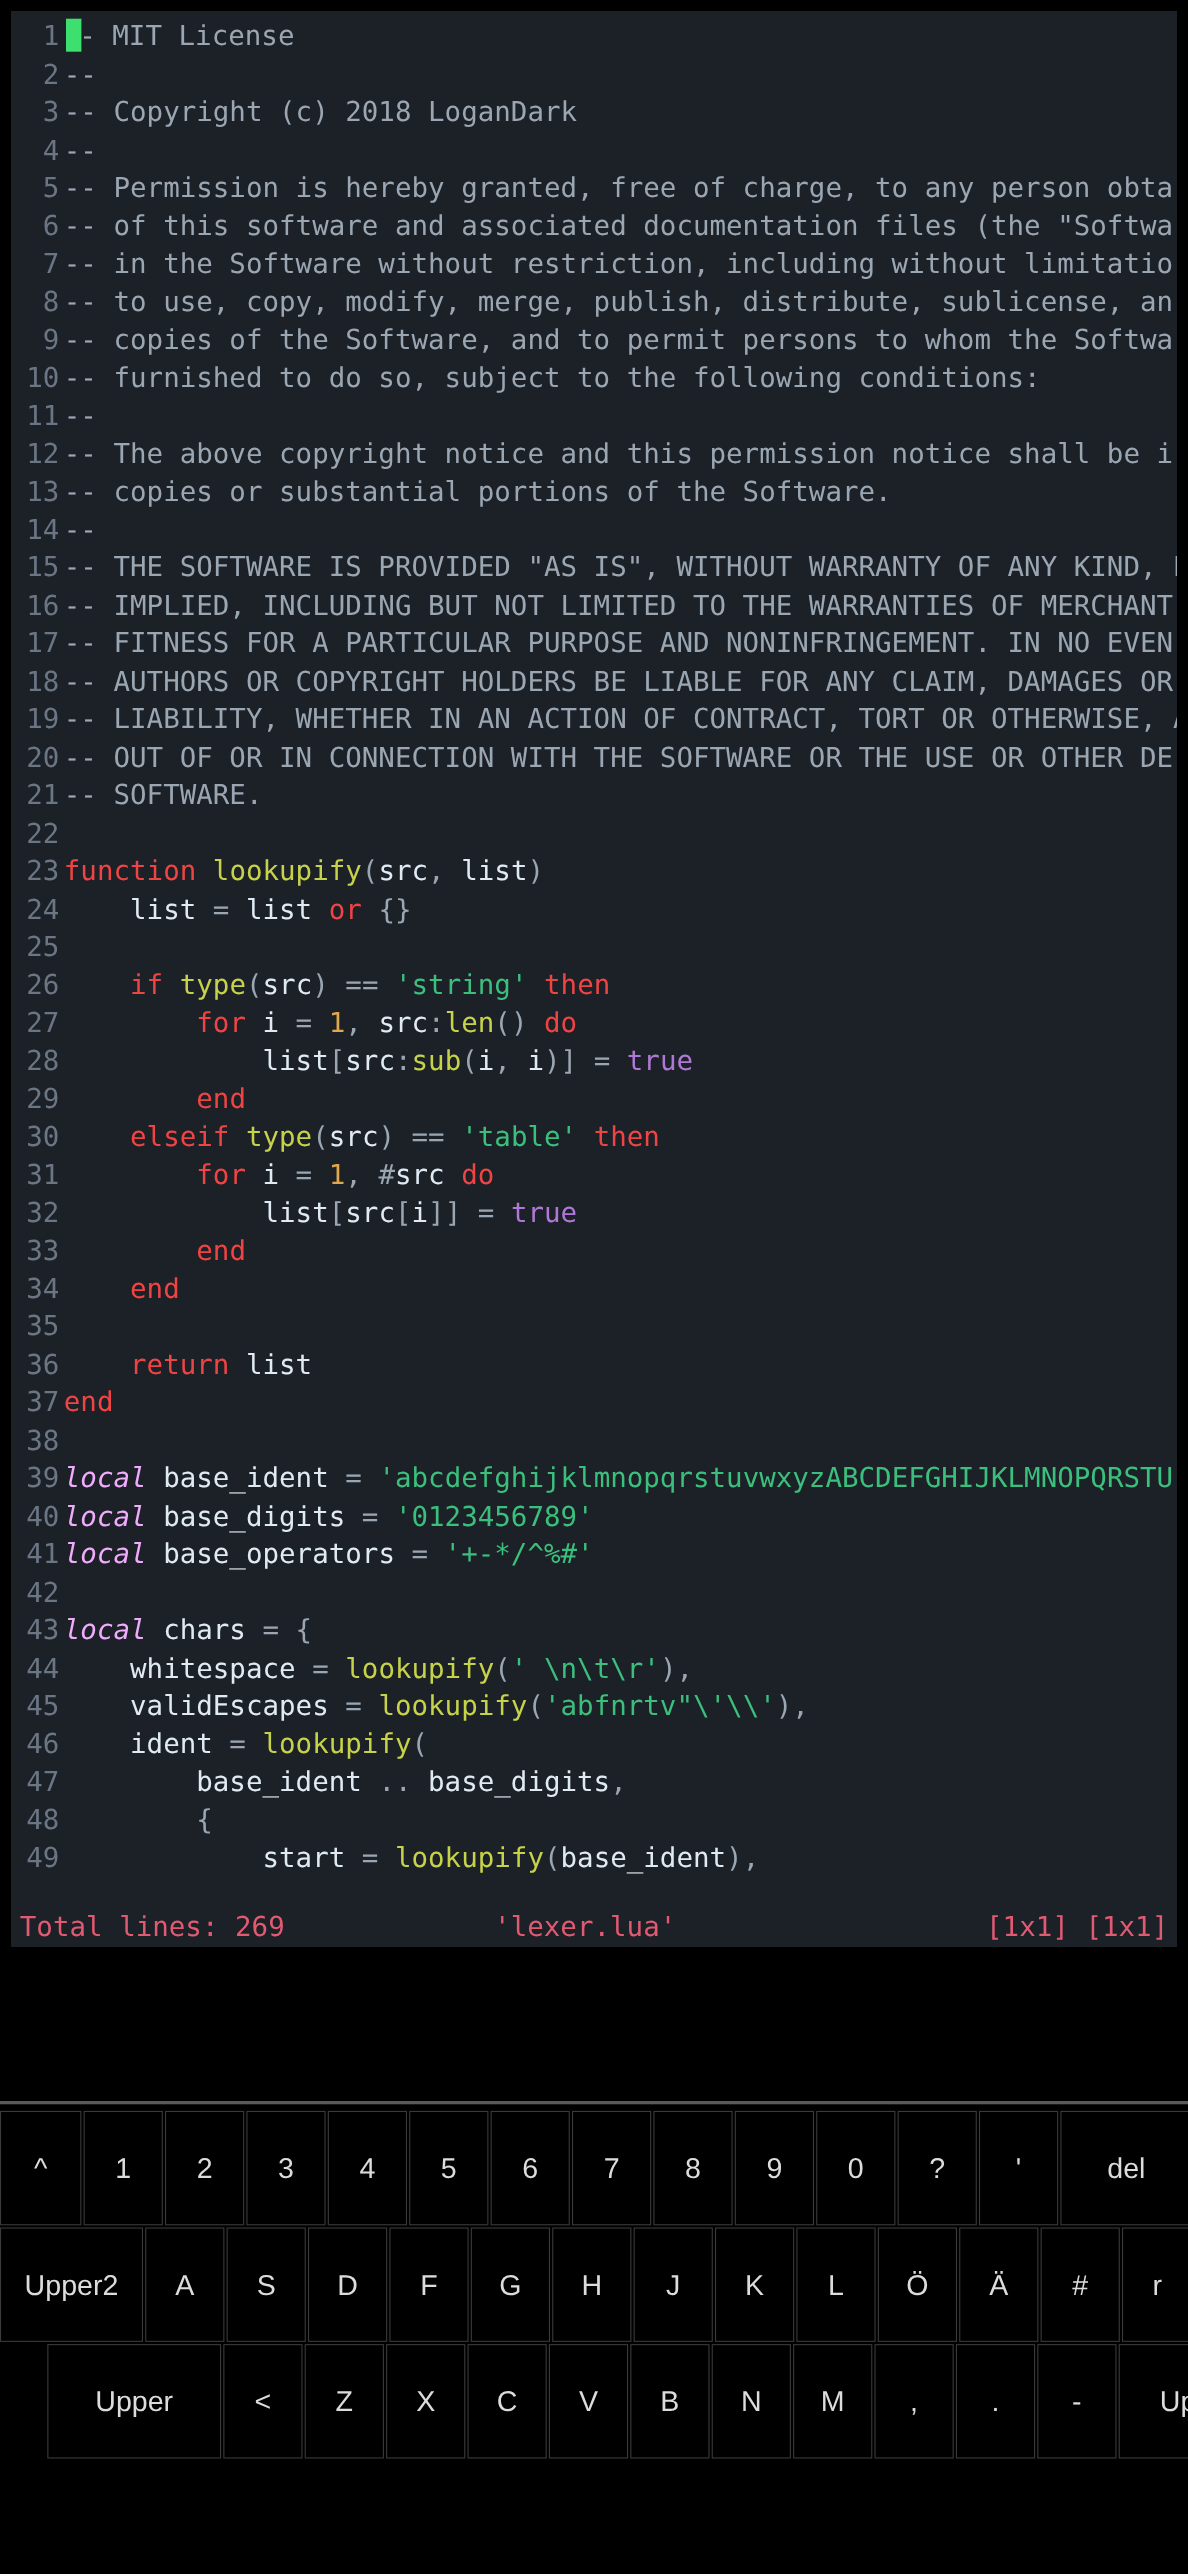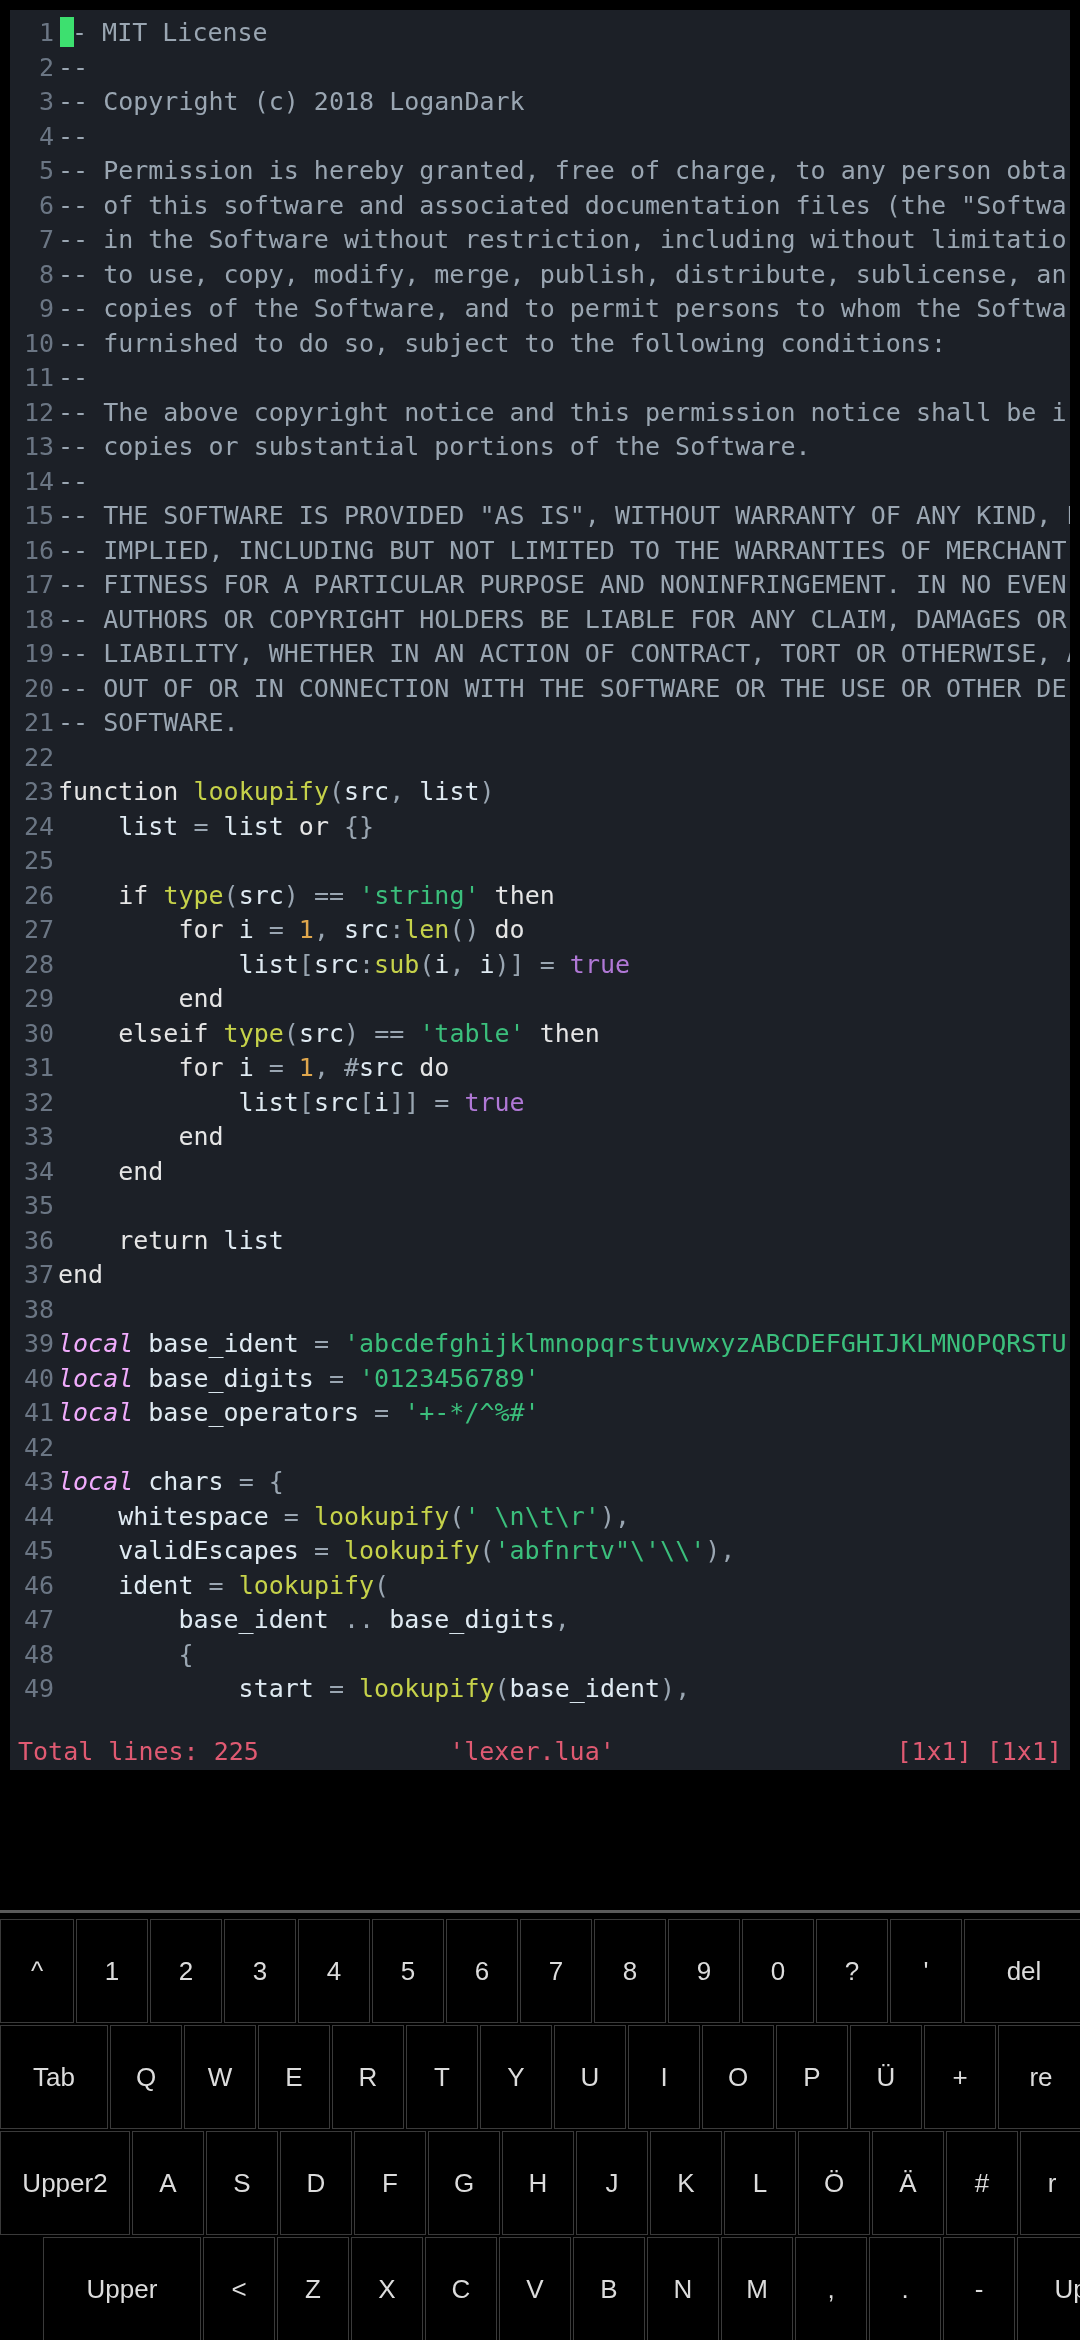--- a/index.html
+++ b/index.html
@@ -47,21 +47,21 @@
   .cursor {
     display: inline-block;
     width: 14px;
     height: 30px;
     background: #3de06f;
     vertical-align: text-bottom;
     margin-left: 2px;
     margin-right: -2px;
   }
   .c-comment { color: #9aa6b2; }
-  .c-kw      { color: #e5e5e5; }
+  .c-kw      { color: #ef4444; }
   .c-fn      { color: #c6d24a; text-align: center; }
   .c-op      { color: #9aa6b2; }
   .c-num     { color: #e0a74d; }
   .c-str     { color: #3bbf7c; }
   .c-bool    { color: #b078d6; }
   .c-ident   { color: #dfeaf2; }
   .c-local   { color: #f0abfc; font-style: italic; }
 
   .status {
     position: absolute;
@@ -118,21 +118,21 @@
     white-space: nowrap;
   }
   .key-wide { flex: 0 0 auto; }
 </style>
 </head>
 <body>
 
 <div class="editor">
   <div class="codewrap" id="codewrap"><div class="row"><div class="gutter">1</div><div class="code"><span class="cursor"></span><span class="c-comment">- MIT License</span></div></div><div class="row"><div class="gutter">2</div><div class="code"><span class="c-comment">--</span></div></div><div class="row"><div class="gutter">3</div><div class="code"><span class="c-comment">-- Copyright (c) 2018 LoganDark</span></div></div><div class="row"><div class="gutter">4</div><div class="code"><span class="c-comment">--</span></div></div><div class="row"><div class="gutter">5</div><div class="code"><span class="c-comment">-- Permission is hereby granted, free of charge, to any person obta</span></div></div><div class="row"><div class="gutter">6</div><div class="code"><span class="c-comment">-- of this software and associated documentation files (the "Softwa</span></div></div><div class="row"><div class="gutter">7</div><div class="code"><span class="c-comment">-- in the Software without restriction, including without limitatio</span></div></div><div class="row"><div class="gutter">8</div><div class="code"><span class="c-comment">-- to use, copy, modify, merge, publish, distribute, sublicense, an</span></div></div><div class="row"><div class="gutter">9</div><div class="code"><span class="c-comment">-- copies of the Software, and to permit persons to whom the Softwa</span></div></div><div class="row"><div class="gutter">10</div><div class="code"><span class="c-comment">-- furnished to do so, subject to the following conditions:</span></div></div><div class="row"><div class="gutter">11</div><div class="code"><span class="c-comment">--</span></div></div><div class="row"><div class="gutter">12</div><div class="code"><span class="c-comment">-- The above copyright notice and this permission notice shall be i</span></div></div><div class="row"><div class="gutter">13</div><div class="code"><span class="c-comment">-- copies or substantial portions of the Software.</span></div></div><div class="row"><div class="gutter">14</div><div class="code"><span class="c-comment">--</span></div></div><div class="row"><div class="gutter">15</div><div class="code"><span class="c-comment">-- THE SOFTWARE IS PROVIDED "AS IS", WITHOUT WARRANTY OF ANY KIND, E</span></div></div><div class="row"><div class="gutter">16</div><div class="code"><span class="c-comment">-- IMPLIED, INCLUDING BUT NOT LIMITED TO THE WARRANTIES OF MERCHANT</span></div></div><div class="row"><div class="gutter">17</div><div class="code"><span class="c-comment">-- FITNESS FOR A PARTICULAR PURPOSE AND NONINFRINGEMENT. IN NO EVEN</span></div></div><div class="row"><div class="gutter">18</div><div class="code"><span class="c-comment">-- AUTHORS OR COPYRIGHT HOLDERS BE LIABLE FOR ANY CLAIM, DAMAGES OR</span></div></div><div class="row"><div class="gutter">19</div><div class="code"><span class="c-comment">-- LIABILITY, WHETHER IN AN ACTION OF CONTRACT, TORT OR OTHERWISE, A</span></div></div><div class="row"><div class="gutter">20</div><div class="code"><span class="c-comment">-- OUT OF OR IN CONNECTION WITH THE SOFTWARE OR THE USE OR OTHER DE</span></div></div><div class="row"><div class="gutter">21</div><div class="code"><span class="c-comment">-- SOFTWARE.</span></div></div><div class="row"><div class="gutter">22</div><div class="code"></div></div><div class="row"><div class="gutter">23</div><div class="code"><span class="c-kw">function</span><span class="c-op"> </span><span class="c-fn">lookupify</span><span class="c-op">(</span><span class="c-ident">src</span><span class="c-op">, </span><span class="c-ident">list</span><span class="c-op">)</span></div></div><div class="row"><div class="gutter">24</div><div class="code"><span class="c-ident">    list </span><span class="c-op">= </span><span class="c-ident">list </span><span class="c-kw">or</span><span class="c-op"> {}</span></div></div><div class="row"><div class="gutter">25</div><div class="code"></div></div><div class="row"><div class="gutter">26</div><div class="code"><span class="c-op">    </span><span class="c-kw">if</span><span class="c-op"> </span><span class="c-fn">type</span><span class="c-op">(</span><span class="c-ident">src</span><span class="c-op">) == </span><span class="c-str">'string'</span><span class="c-op"> </span><span class="c-kw">then</span></div></div><div class="row"><div class="gutter">27</div><div class="code"><span class="c-op">        </span><span class="c-kw">for</span><span class="c-ident"> i </span><span class="c-op">= </span><span class="c-num">1</span><span class="c-op">, </span><span class="c-ident">src</span><span class="c-op">:</span><span class="c-fn">len</span><span class="c-op">() </span><span class="c-kw">do</span></div></div><div class="row"><div class="gutter">28</div><div class="code"><span class="c-ident">            list</span><span class="c-op">[</span><span class="c-ident">src</span><span class="c-op">:</span><span class="c-fn">sub</span><span class="c-op">(</span><span class="c-ident">i</span><span class="c-op">, </span><span class="c-ident">i</span><span class="c-op">)] = </span><span class="c-bool">true</span></div></div><div class="row"><div class="gutter">29</div><div class="code"><span class="c-op">        </span><span class="c-kw">end</span></div></div><div class="row"><div class="gutter">30</div><div class="code"><span class="c-op">    </span><span class="c-kw">elseif</span><span class="c-op"> </span><span class="c-fn">type</span><span class="c-op">(</span><span class="c-ident">src</span><span class="c-op">) == </span><span class="c-str">'table'</span><span class="c-op"> </span><span class="c-kw">then</span></div></div><div class="row"><div class="gutter">31</div><div class="code"><span class="c-op">        </span><span class="c-kw">for</span><span class="c-ident"> i </span><span class="c-op">= </span><span class="c-num">1</span><span class="c-op">, #</span><span class="c-ident">src </span><span class="c-kw">do</span></div></div><div class="row"><div class="gutter">32</div><div class="code"><span class="c-ident">            list</span><span class="c-op">[</span><span class="c-ident">src</span><span class="c-op">[</span><span class="c-ident">i</span><span class="c-op">]] = </span><span class="c-bool">true</span></div></div><div class="row"><div class="gutter">33</div><div class="code"><span class="c-op">        </span><span class="c-kw">end</span></div></div><div class="row"><div class="gutter">34</div><div class="code"><span class="c-op">    </span><span class="c-kw">end</span></div></div><div class="row"><div class="gutter">35</div><div class="code"></div></div><div class="row"><div class="gutter">36</div><div class="code"><span class="c-op">    </span><span class="c-kw">return</span><span class="c-ident"> list</span></div></div><div class="row"><div class="gutter">37</div><div class="code"><span class="c-kw">end</span></div></div><div class="row"><div class="gutter">38</div><div class="code"></div></div><div class="row"><div class="gutter">39</div><div class="code"><span class="c-local">local</span><span class="c-ident"> base_ident </span><span class="c-op">= </span><span class="c-str">'abcdefghijklmnopqrstuvwxyzABCDEFGHIJKLMNOPQRSTU</span></div></div><div class="row"><div class="gutter">40</div><div class="code"><span class="c-local">local</span><span class="c-ident"> base_digits </span><span class="c-op">= </span><span class="c-str">'0123456789'</span></div></div><div class="row"><div class="gutter">41</div><div class="code"><span class="c-local">local</span><span class="c-ident"> base_operators </span><span class="c-op">= </span><span class="c-str">'+-*/^%#'</span></div></div><div class="row"><div class="gutter">42</div><div class="code"></div></div><div class="row"><div class="gutter">43</div><div class="code"><span class="c-local">local</span><span class="c-ident"> chars </span><span class="c-op">= {</span></div></div><div class="row"><div class="gutter">44</div><div class="code"><span class="c-ident">    whitespace </span><span class="c-op">= </span><span class="c-fn">lookupify</span><span class="c-op">(</span><span class="c-str">' \n\t\r'</span><span class="c-op">),</span></div></div><div class="row"><div class="gutter">45</div><div class="code"><span class="c-ident">    validEscapes </span><span class="c-op">= </span><span class="c-fn">lookupify</span><span class="c-op">(</span><span class="c-str">'abfnrtv"\'\\'</span><span class="c-op">),</span></div></div><div class="row"><div class="gutter">46</div><div class="code"><span class="c-ident">    ident </span><span class="c-op">= </span><span class="c-fn">lookupify</span><span class="c-op">(</span></div></div><div class="row"><div class="gutter">47</div><div class="code"><span class="c-ident">        base_ident </span><span class="c-op">.. </span><span class="c-ident">base_digits</span><span class="c-op">,</span></div></div><div class="row"><div class="gutter">48</div><div class="code"><span class="c-op">        {</span></div></div><div class="row"><div class="gutter">49</div><div class="code"><span class="c-ident">            start </span><span class="c-op">= </span><span class="c-fn">lookupify</span><span class="c-op">(</span><span class="c-ident">base_ident</span><span class="c-op">),</span></div></div></div>
   <div class="status">
-    <span>Total lines: 225</span>
+    <span>Total lines: 269</span>
     <span class="mid">'lexer.lua'</span>
     <span class="right">[1x1] [1x1]</span>
   </div>
 </div>
 
 <div class="keyboard">
   <div class="kb-topline"></div>
   <div id="kb-rows">
       <div class="kb-row">
         <div class="key key-wide" style="width: 74px;">^</div>
@@ -142,36 +142,20 @@
         <div class="key key-wide" style="width: 72px;">4</div>
         <div class="key key-wide" style="width: 72px;">5</div>
         <div class="key key-wide" style="width: 72px;">6</div>
         <div class="key key-wide" style="width: 72px;">7</div>
         <div class="key key-wide" style="width: 72px;">8</div>
         <div class="key key-wide" style="width: 72px;">9</div>
         <div class="key key-wide" style="width: 72px;">0</div>
         <div class="key key-wide" style="width: 72px;">?</div>
         <div class="key key-wide" style="width: 72px;">'</div>
         <div class="key key-wide" style="width: 120px;">del</div>
-      </div>
-      <div class="kb-row">
-        <div class="key key-wide" style="width: 108px;">Tab</div>
-        <div class="key key-wide" style="width: 72px;">Q</div>
-        <div class="key key-wide" style="width: 72px;">W</div>
-        <div class="key key-wide" style="width: 72px;">E</div>
-        <div class="key key-wide" style="width: 72px;">R</div>
-        <div class="key key-wide" style="width: 72px;">T</div>
-        <div class="key key-wide" style="width: 72px;">Y</div>
-        <div class="key key-wide" style="width: 72px;">U</div>
-        <div class="key key-wide" style="width: 72px;">I</div>
-        <div class="key key-wide" style="width: 72px;">O</div>
-        <div class="key key-wide" style="width: 72px;">P</div>
-        <div class="key key-wide" style="width: 72px;">Ü</div>
-        <div class="key key-wide" style="width: 72px;">+</div>
-        <div class="key key-wide" style="width: 86px;">re</div>
       </div>
       <div class="kb-row">
         <div class="key key-wide" style="width: 130px;">Upper2</div>
         <div class="key key-wide" style="width: 72px;">A</div>
         <div class="key key-wide" style="width: 72px;">S</div>
         <div class="key key-wide" style="width: 72px;">D</div>
         <div class="key key-wide" style="width: 72px;">F</div>
         <div class="key key-wide" style="width: 72px;">G</div>
         <div class="key key-wide" style="width: 72px;">H</div>
         <div class="key key-wide" style="width: 72px;">J</div>

